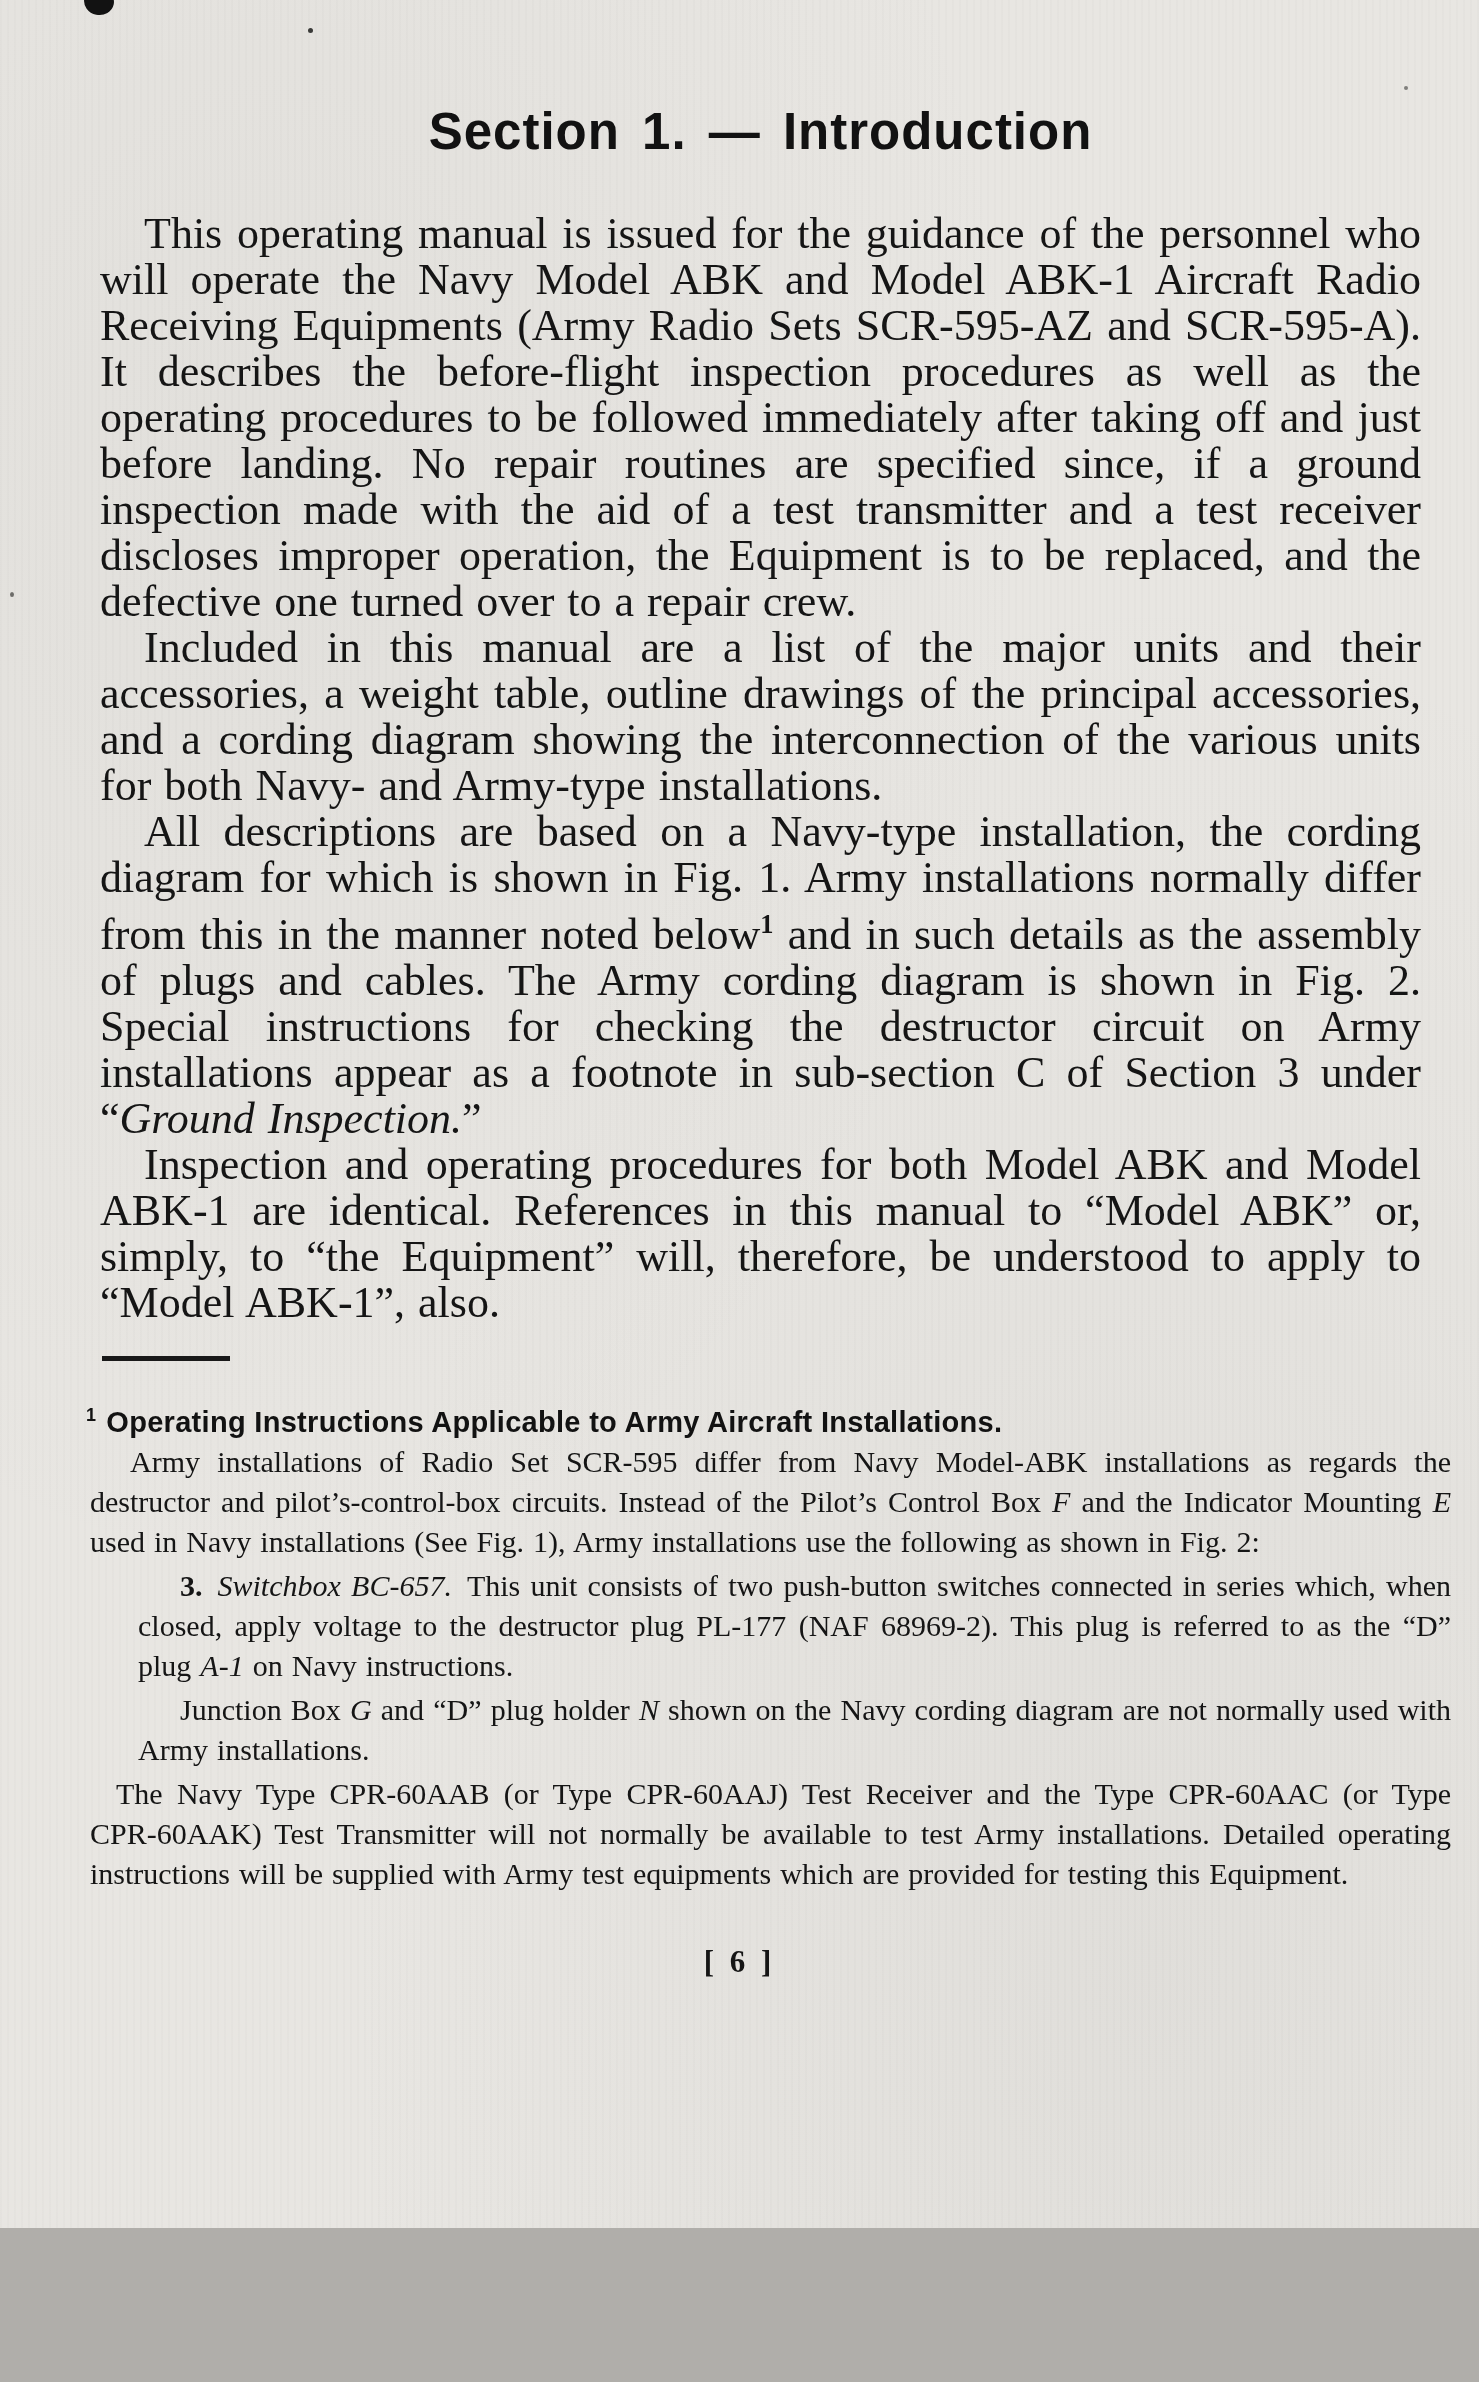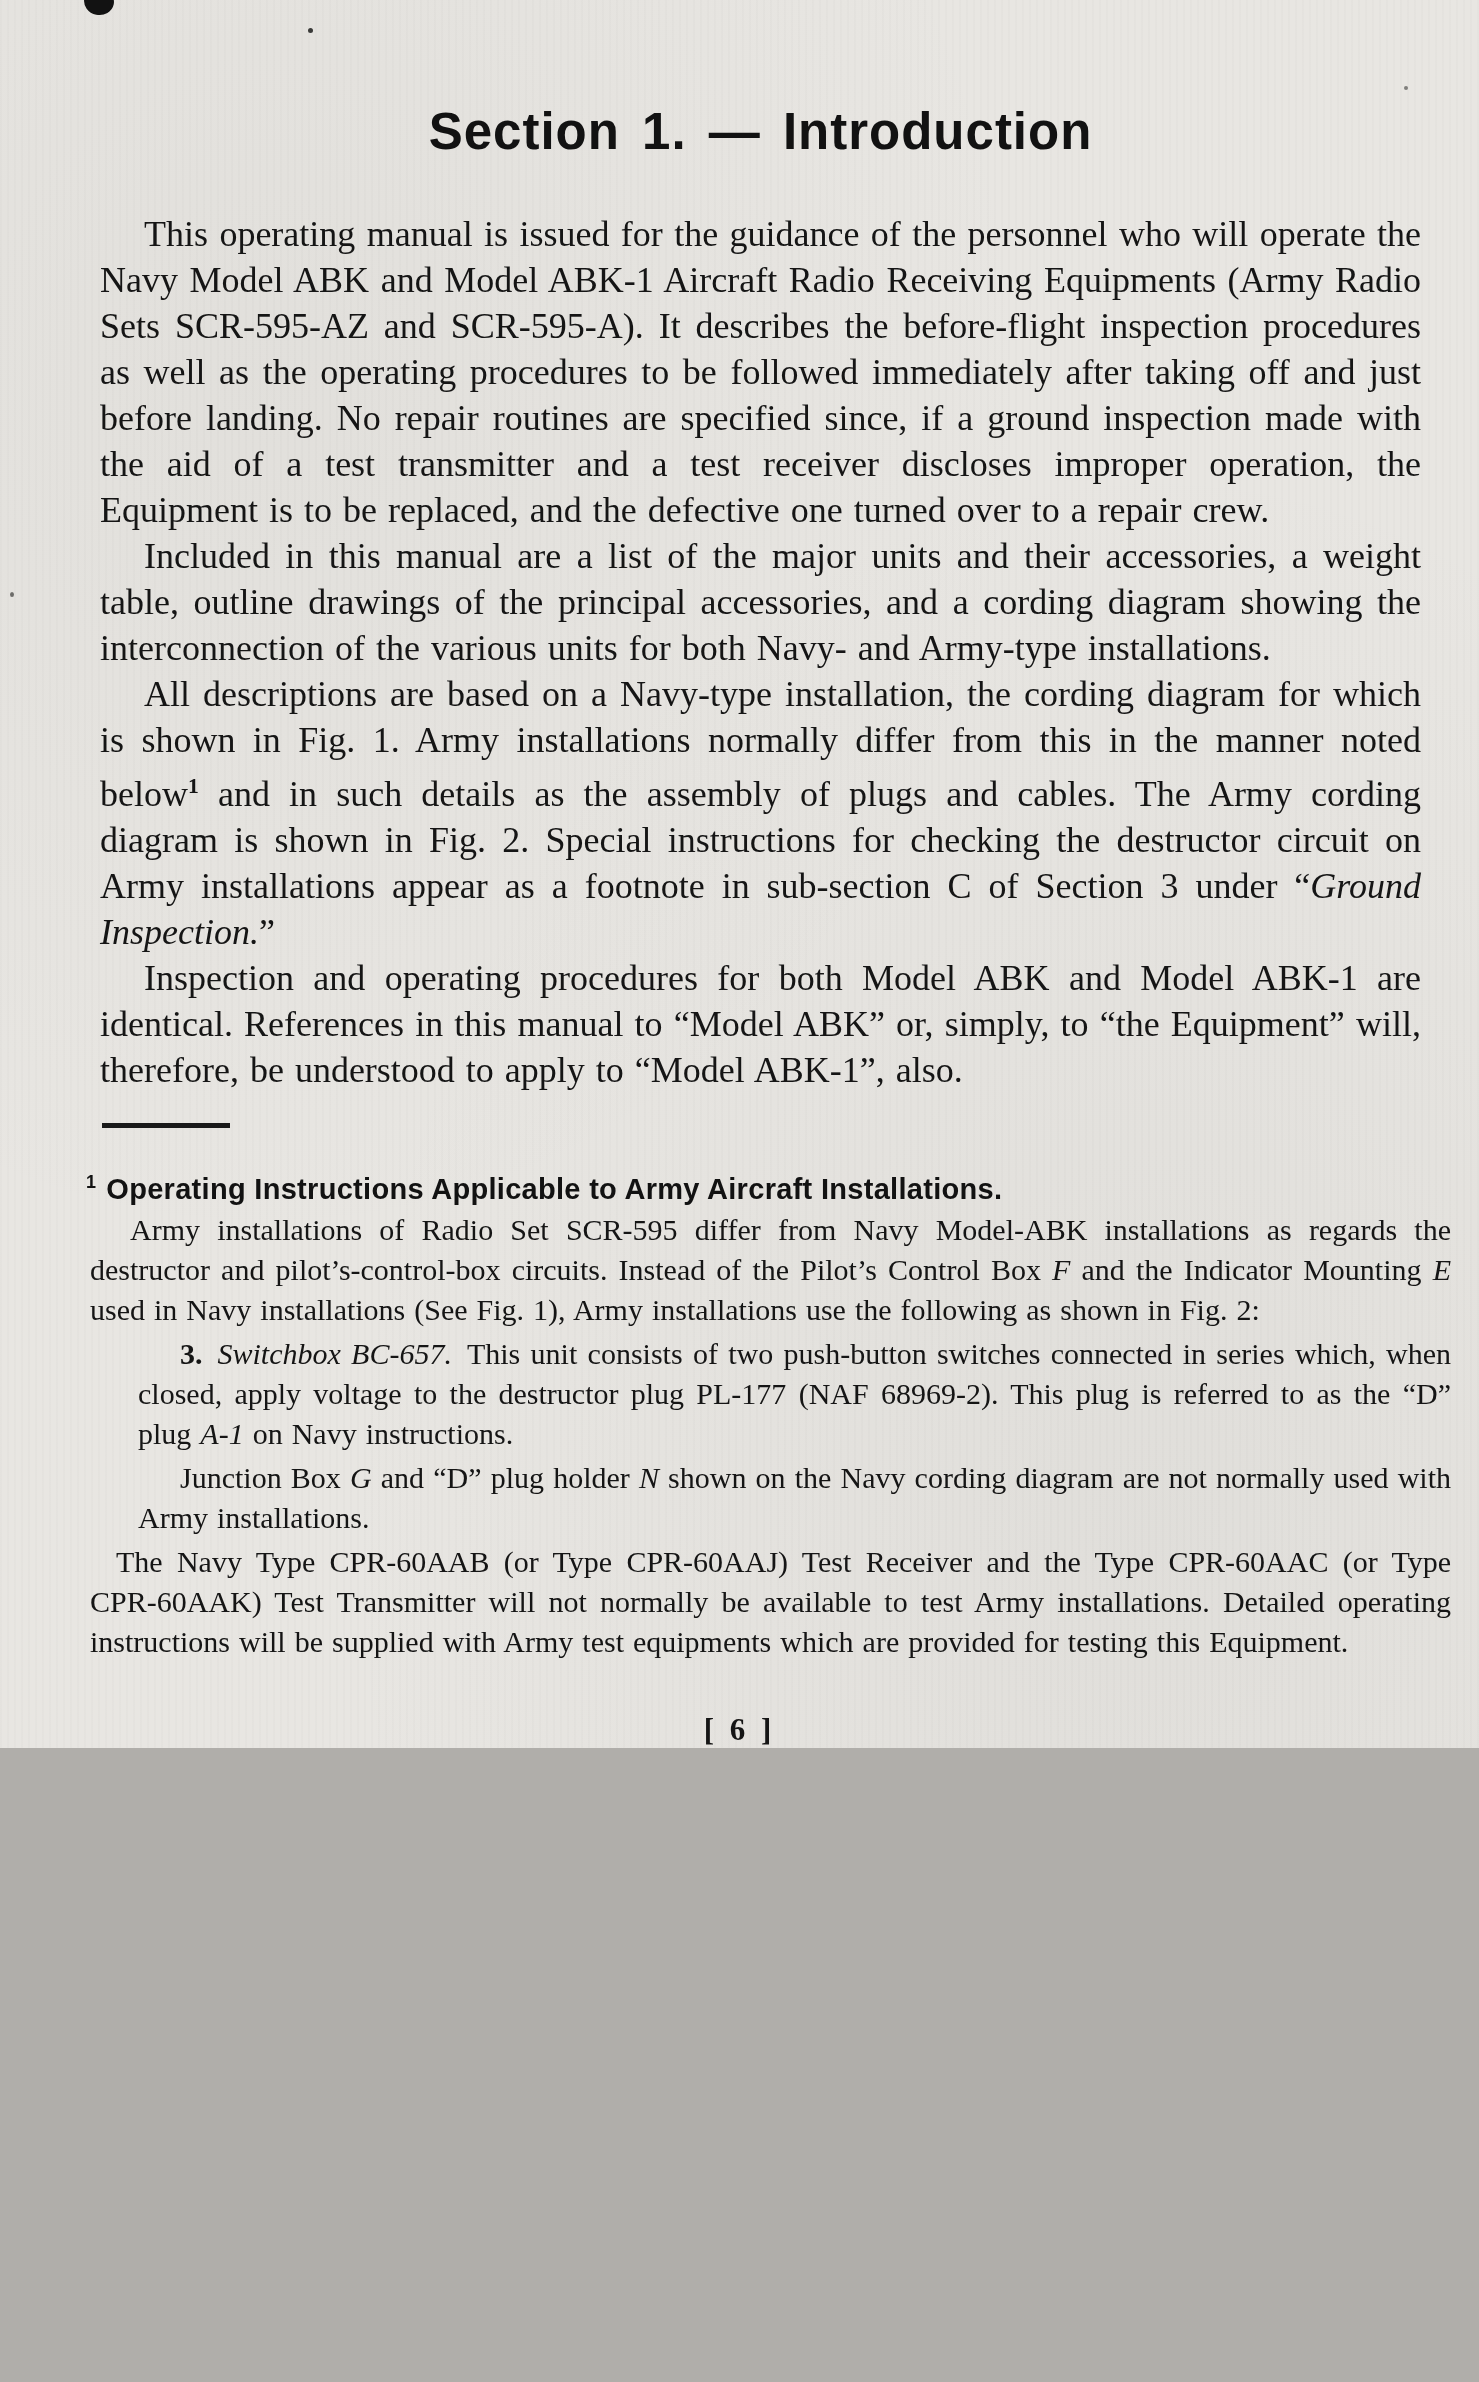--- a/index.html
+++ b/index.html
@@ -3,21 +3,21 @@
 <meta charset="utf-8">
 <style>
   html, body {
     margin: 0;
     padding: 0;
     background: #b0aeaa;
   }
   .page {
     position: relative;
     width: 1479px;
-    height: 1748px;
+    height: 2228px;
     margin: 0 auto;
     background-color: #e8e6e2;
     background-image:
       repeating-linear-gradient(90deg, rgba(90,90,88,0.025) 0 2px, rgba(0,0,0,0) 2px 7px),
       radial-gradient(ellipse at 18% 22%, rgba(120,120,115,0.06), rgba(0,0,0,0) 45%),
       radial-gradient(ellipse at 78% 88%, rgba(120,120,115,0.07), rgba(0,0,0,0) 50%);
     color: #161616;
     overflow: hidden;
   }
   .ink-dot {
@@ -44,21 +44,21 @@
     font-weight: bold;
     font-size: 51px;
     letter-spacing: 1px;
     word-spacing: 7px;
     text-align: center;
     color: #121212;
   }
   .body-text p {
     margin: 0;
     font-family: "Liberation Serif", serif;
-    font-size: 36px;
+    font-size: 44px;
     line-height: 46px;
     text-align: justify;
     text-indent: 44px;
     word-spacing: 2px;
     color: #151515;
   }
 
   .footnote {
     padding: 0 24px 0 86px;
     font-family: "Liberation Serif", serif;

